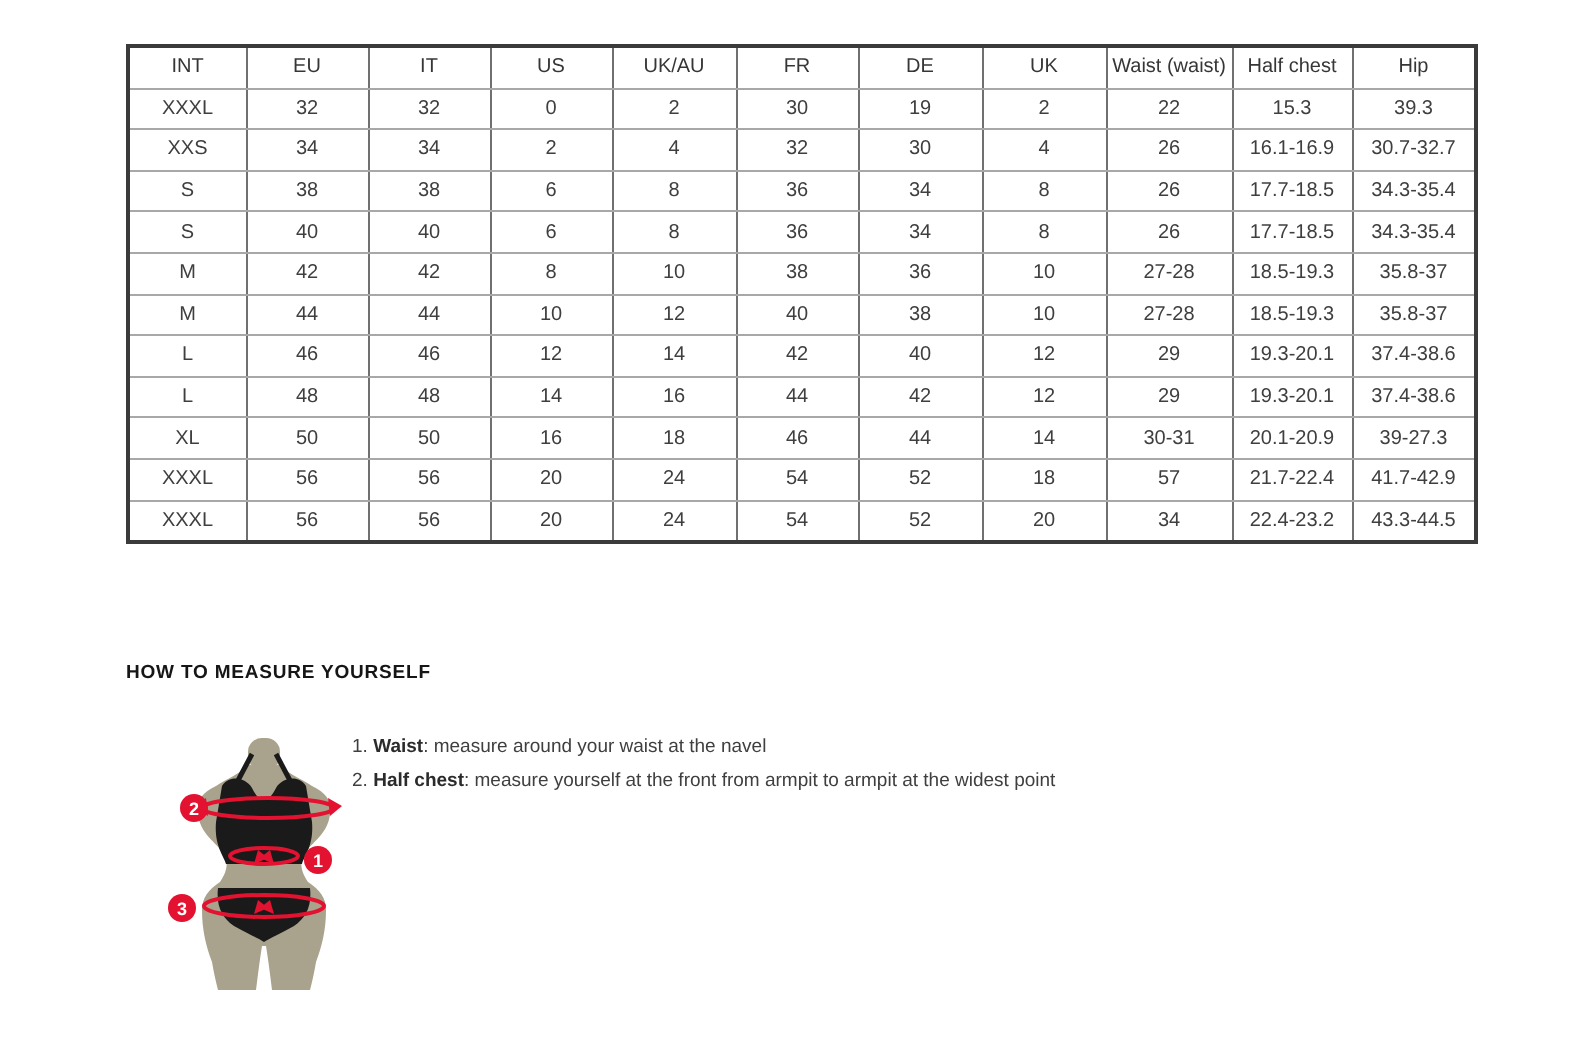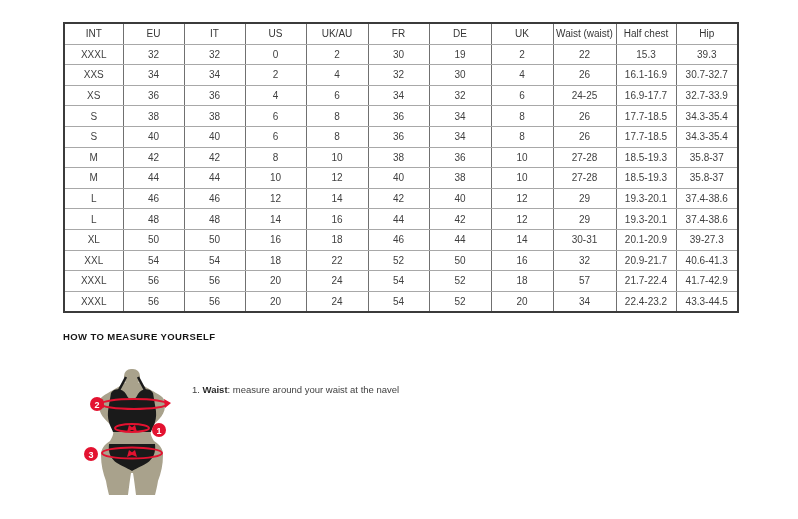--- a/index.html
+++ b/index.html
@@ -19,21 +19,21 @@
               text-align:center;vertical-align:middle;
               font-weight:normal;height:19.6px;padding:0;
               white-space:nowrap;overflow:hidden;}
   .size-table thead th{color:#363636;}
 
   
   .measure-heading{position:absolute;left:63px;top:331px;
               font-size:9.5px;font-weight:bold;letter-spacing:.4px;
               color:#161616;}
   .figure{position:absolute;left:70px;top:366px;}
-  .steps{position:absolute;left:176px;top:369px;margin:16px;padding:0;
+  .steps{position:absolute;left:176px;top:369px;margin:0;padding:0;
               list-style:none;font-size:9.5px;color:#3f3f3f;}
   .steps li{margin:0 0 7px 0;line-height:10px;}
   .steps .lbl{font-weight:bold;color:#2b2b2b;}
 </style>
 </head>
 <body>
 
 <div class="page">
 
   <table class="size-table">
@@ -86,33 +86,20 @@
           <td>2</td>
           <td>4</td>
           <td>32</td>
           <td>30</td>
           <td>4</td>
           <td>26</td>
           <td>16.1-16.9</td>
           <td>30.7-32.7</td>
         </tr>
         <tr>
-          <td>XS</td>
-          <td>36</td>
-          <td>36</td>
-          <td>4</td>
-          <td>6</td>
-          <td>34</td>
-          <td>32</td>
-          <td>6</td>
-          <td>24-25</td>
-          <td>16.9-17.7</td>
-          <td>32.7-33.9</td>
-        </tr>
-        <tr>
           <td>S</td>
           <td>38</td>
           <td>38</td>
           <td>6</td>
           <td>8</td>
           <td>36</td>
           <td>34</td>
           <td>8</td>
           <td>26</td>
           <td>17.7-18.5</td>
@@ -188,33 +175,20 @@
           <td>50</td>
           <td>50</td>
           <td>16</td>
           <td>18</td>
           <td>46</td>
           <td>44</td>
           <td>14</td>
           <td>30-31</td>
           <td>20.1-20.9</td>
           <td>39-27.3</td>
-        </tr>
-        <tr>
-          <td>XXL</td>
-          <td>54</td>
-          <td>54</td>
-          <td>18</td>
-          <td>22</td>
-          <td>52</td>
-          <td>50</td>
-          <td>16</td>
-          <td>32</td>
-          <td>20.9-21.7</td>
-          <td>40.6-41.3</td>
         </tr>
         <tr>
           <td>XXXL</td>
           <td>56</td>
           <td>56</td>
           <td>20</td>
           <td>24</td>
           <td>54</td>
           <td>52</td>
           <td>18</td>
@@ -289,15 +263,16 @@
       <text x="27" y="41.5" fill="#ffffff">2</text>
       <circle cx="89" cy="64" r="7" fill="#e31230"></circle>
       <text x="89" y="67.5" fill="#ffffff">1</text>
       <circle cx="21" cy="88" r="7" fill="#e31230"></circle>
       <text x="21" y="91.5" fill="#ffffff">3</text>
     </g>
   </svg>
 
   <ol class="steps">
     <li><span class="num">1.</span> <span class="lbl">Waist</span><span>: measure around your waist at the navel</span></li>
+    <li><span class="num">2.</span> <span class="lbl">Half chest</span><span>: measure yourself at the front from armpit to armpit at the widest point</span></li>
   </ol>
 
 </div>
 
 </body></html>

